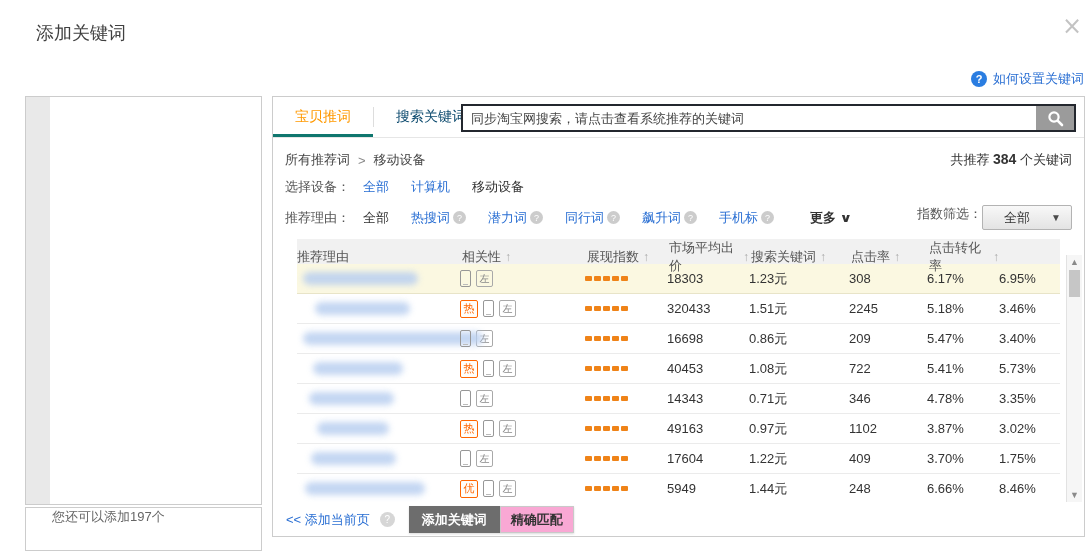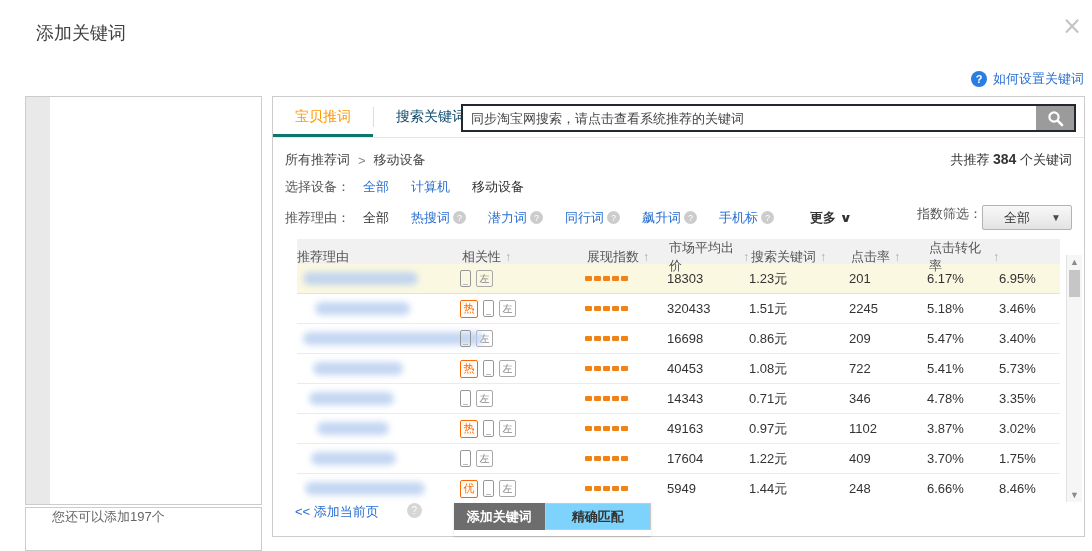--- a/index.html
+++ b/index.html
@@ -63,26 +63,26 @@
   .phone-icon::after{content:"";position:absolute;left:2px;right:2px;bottom:1px;height:1px;background:#bbb;}
   .left-badge{width:15px;height:15px;border:1px solid #a9a9a9;border-radius:2px;color:#8a8a8a;font-size:10px;display:flex;align-items:center;justify-content:center;flex:none;}
   .rel-bar{display:flex;gap:2px;}
   .rel-seg{width:7px;height:5px;background:#ef8318;border-radius:1px;}
 
   .vscroll{position:absolute;right:2px;top:158px;width:15px;height:247px;background:#f6f6f6;border-left:1px solid #e2e2e2;display:flex;flex-direction:column;align-items:center;}
   .vs-arrow{color:#8a8a8a;font-size:9px;height:14px;line-height:14px;cursor:pointer;}
   .vs-thumb{width:11px;height:27px;background:#c6c6c6;margin-top:1px;cursor:pointer;}
   .vs-arrow.down{margin-top:auto;}
 
-  .bottom-bar{position:absolute;left:1px;right:1px;bottom:0;height:33px;background:#fff;display:flex;padding-left:12px;gap:28px;z-index:4;margin-left:9px;}
+  .bottom-bar{position:absolute;left:1px;right:1px;bottom:0;height:33px;background:#fff;display:flex;align-items:center;padding-left:12px;gap:10px;z-index:4;}
   .add-page{color:#2a6fd3;font-size:13px;cursor:pointer;}
   .q-mini2{width:15px;height:15px;border-radius:50%;background:#d6d6d6;color:#fff;font-size:10px;display:flex;align-items:center;justify-content:center;}
   .match-group{display:flex;margin-left:4px;box-shadow:0 1px 2px rgba(0,0,0,.15);}
   .btn-broad{background:#6d6d6d;color:#fff;font-size:13px;font-weight:bold;height:27px;line-height:27px;padding:0 13px;cursor:pointer;}
-  .btn-exact{background:#7dd3fc;border:1px solid #c9c9c9;box-sizing:border-box;color:#333;font-size:13px;font-weight:bold;height:27px;line-height:25px;padding:0 26px;cursor:pointer;}
+  .btn-exact{background:#f9a8d4;border:1px solid #c9c9c9;box-sizing:border-box;color:#333;font-size:13px;font-weight:bold;height:27px;line-height:25px;padding:0 10px;cursor:pointer;}
 </style>
 </head>
 <body>
 
 <div class="dialog-title">添加关键词</div>
 <div class="close-btn">×</div>
 <div class="help-link">
   <span class="q-circle">?</span>
   <span>如何设置关键词</span>
 </div>
@@ -212,21 +212,21 @@
             </div>
             <div class="rel-bar">
               <span class="rel-seg"></span>
               <span class="rel-seg"></span>
               <span class="rel-seg"></span>
               <span class="rel-seg"></span>
               <span class="rel-seg"></span>
             </div>
             <div>18303</div>
             <div>1.23元</div>
-            <div>201</div>
+            <div>308</div>
             <div>6.17%</div>
             <div>6.95%</div>
           </div>
           <div class="trow row">
             <div>
               <div class="kw-blur" style="width: 95px; margin-left: 18px;"></div>
             </div>
             <div class="reason-cell">
               <span class="badge">热</span>
               <span class="phone-icon"></span>

